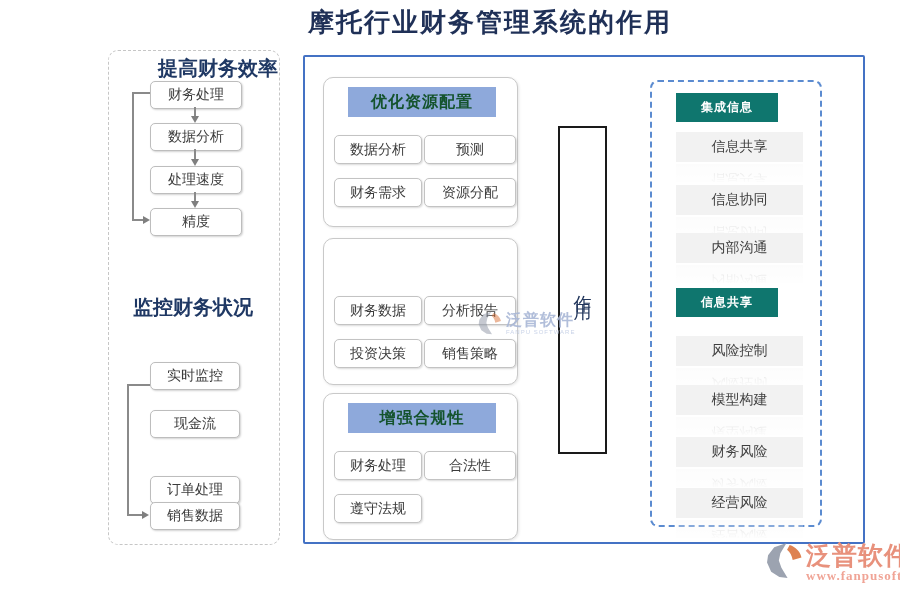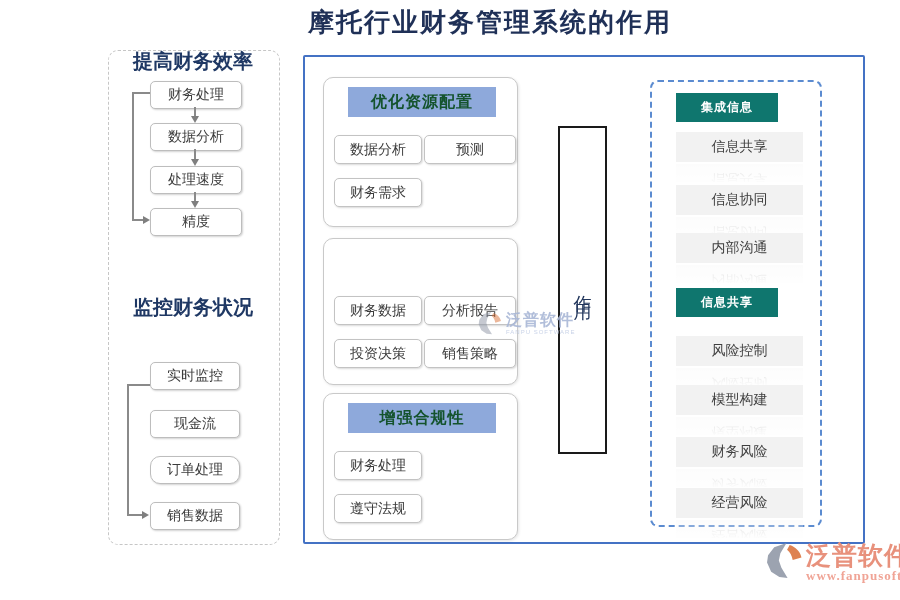--- a/index.html
+++ b/index.html
@@ -72,21 +72,21 @@
 </style>
 </head>
 <body>
 
 <div id="stage">
 
   <div class="page-title serif">摩托行业财务管理系统的作用</div>
 
   <div class="sidebar"></div>
 
-  <div class="sec-title serif" style="top:48px;">提高财务效率</div>
+  <div class="sec-title serif" style="top:55px;text-align:right;">提高财务效率</div>
 
   <div class="fbox" style="left:130px;top:81px;width:90px;height:26px;">财务处理</div>
   <div class="fbox" style="left:130px;top:123px;width:90px;height:26px;">数据分析</div>
   <div class="fbox" style="left:130px;top:208px;width:90px;height:26px;">精度</div>
   <div class="fbox" style="left:130px;top:166px;width:90px;height:26px;">处理速度</div>
 
   <div class="vline" style="left:174px;top:107px;height:10px;"></div>
   <div class="arr-d" style="left:171px;top:116px;"></div>
   <div class="vline" style="left:174px;top:149px;height:10px;"></div>
   <div class="arr-d" style="left:171px;top:159px;"></div>
@@ -95,47 +95,49 @@
 
   <div class="hline" style="left:112px;top:92px;width:18px;"></div>
   <div class="vline" style="left:112px;top:92px;height:129px;"></div>
   <div class="hline" style="left:112px;top:219px;width:12px;"></div>
   <div class="arr-r" style="left:123px;top:216px;"></div>
 
   <div class="sec-title serif" style="top:294px;">监控财务状况</div>
 
   <div class="fbox" style="left:130px;top:362px;width:88px;height:26px;">实时监控</div>
   <div class="fbox" style="left:130px;top:410px;width:88px;height:26px;">现金流</div>
-  <div class="fbox" style="left:130px;top:456px;width:88px;height:26px;border-radius:10px;">订单处理</div>
+  <div class="fbox" style="left:130px;top:476px;width:88px;height:26px;">订单处理</div>
   <div class="fbox" style="left:130px;top:502px;width:88px;height:26px;">销售数据</div>
 
   <div class="hline" style="left:107px;top:384px;width:23px;"></div>
   <div class="vline" style="left:107px;top:384px;height:132px;"></div>
   <div class="hline" style="left:107px;top:514px;width:16px;"></div>
   <div class="arr-r" style="left:122px;top:511px;"></div>
 
   <div class="center-frame"></div>
 
   <div class="card" style="top:77px;height:148px;">
     <div class="hdr serif">优化资源配置</div>
     <div class="cbox c1 r1">数据分析</div>
     <div class="cbox c2 r1">预测</div>
     <div class="cbox c1 r2">财务需求</div>
+    <div class="cbox c2 r2">资源分配</div>
   </div>
 
   <div class="card" style="top:238px;height:145px;">
     <div class="cbox c1 r1">财务数据</div>
     <div class="cbox c2 r1">分析报告</div>
     <div class="cbox c1 r2">投资决策</div>
     <div class="cbox c2 r2">销售策略</div>
   </div>
 
   <div class="card" style="top:393px;height:145px;">
     <div class="hdr serif">增强合规性</div>
     <div class="cbox c1 r1">财务处理</div>
+    <div class="cbox c2 r1">合法性</div>
     <div class="cbox c1 r2">遵守法规</div>
   </div>
 
   <div class="role-box">
     <div class="vtext serif">作用</div>
   </div>
 
   <div class="right-panel"></div>
 
   <div class="rhdr serif" style="top:93px;">集成信息</div>

